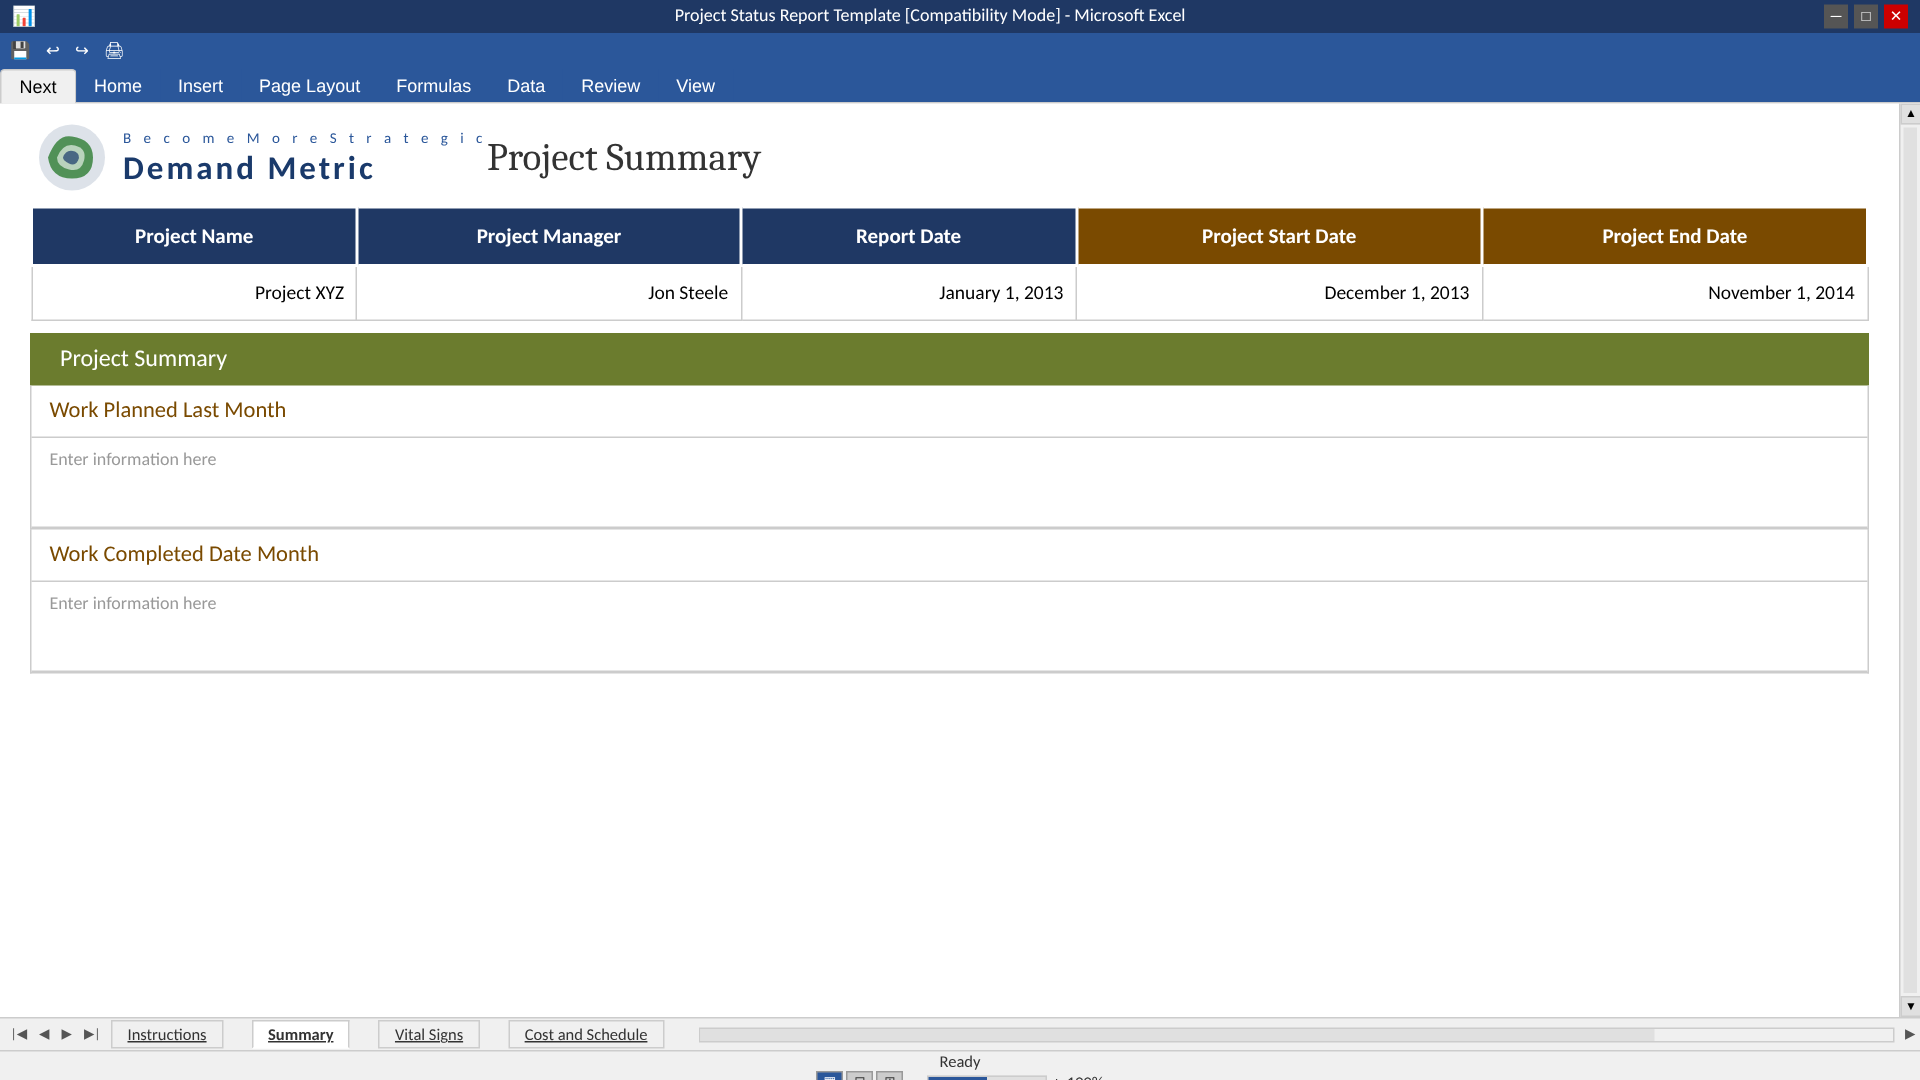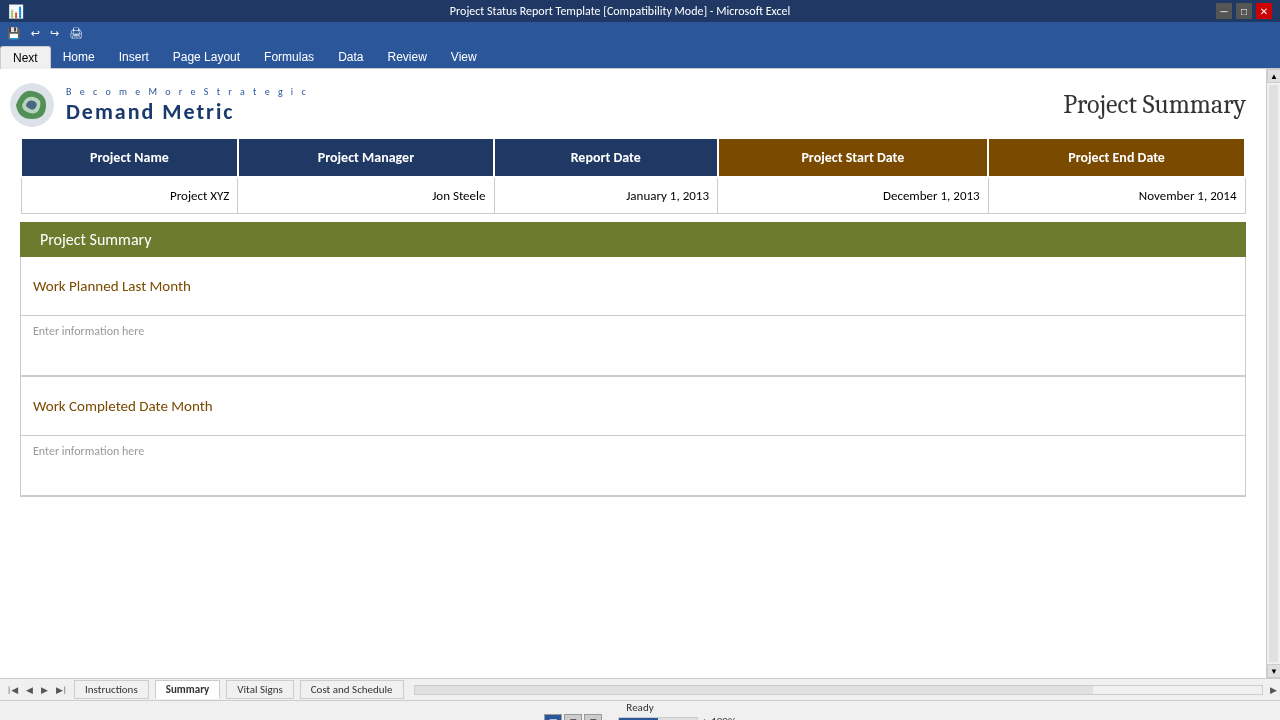--- a/index.html
+++ b/index.html
@@ -84,22 +84,21 @@
       padding: 0;
       overflow: hidden;
       position: relative;
       background: #fff;
     }
 
     
     .dm-header {
       display: flex;
       align-items: center;
-      justify-content: space-between;
-      padding: 12px 20px 8px 8px;
+      padding: 12px 20px 8px 24px;
       border-bottom: none;
     }
     .dm-logo {
       display: flex;
       align-items: center;
       gap: 10px;
     }
     .dm-logo-icon {
       width: 48px;
       height: 48px;
@@ -141,21 +140,21 @@
       padding: 8px 20px;
       margin: 8px 20px 0 20px;
     }
 
     .section-block {
       margin: 0 20px;
       border: 1px solid #ccc;
       border-top: none;
     }
     .section-title-row {
-      padding: 20px 12px;
+      padding: 8px 12px;
       font-size: 15px;
       color: #7a4a00;
       border-bottom: 1px solid #ccc;
     }
     .section-content-row {
       padding: 8px 12px 30px 12px;
       font-size: 12px;
       color: #999;
       border-bottom: 1px solid #ccc;
       min-height: 60px;
@@ -172,21 +171,22 @@
     }
     .sheet-nav { display: flex; align-items: center; gap: 2px; padding: 0 4px; }
     .nav-btn { font-size: 9px; color: #555; cursor: pointer; padding: 1px 3px; }
     .sheet-tab {
       padding: 2px 10px;
       font-size: 11px;
       cursor: pointer;
       border: 1px solid #ccc;
       background: #f0f0f0;
       color: #333;
-      margin-right: 6px;
+      margin-right: 19px;
+      text-decoration: underline;
     }
     .sheet-tab.active {
       background: #fff;
       border-bottom-color: #fff;
       font-weight: bold;
     }
 
     
     .status-bar {
       height: 20px;

